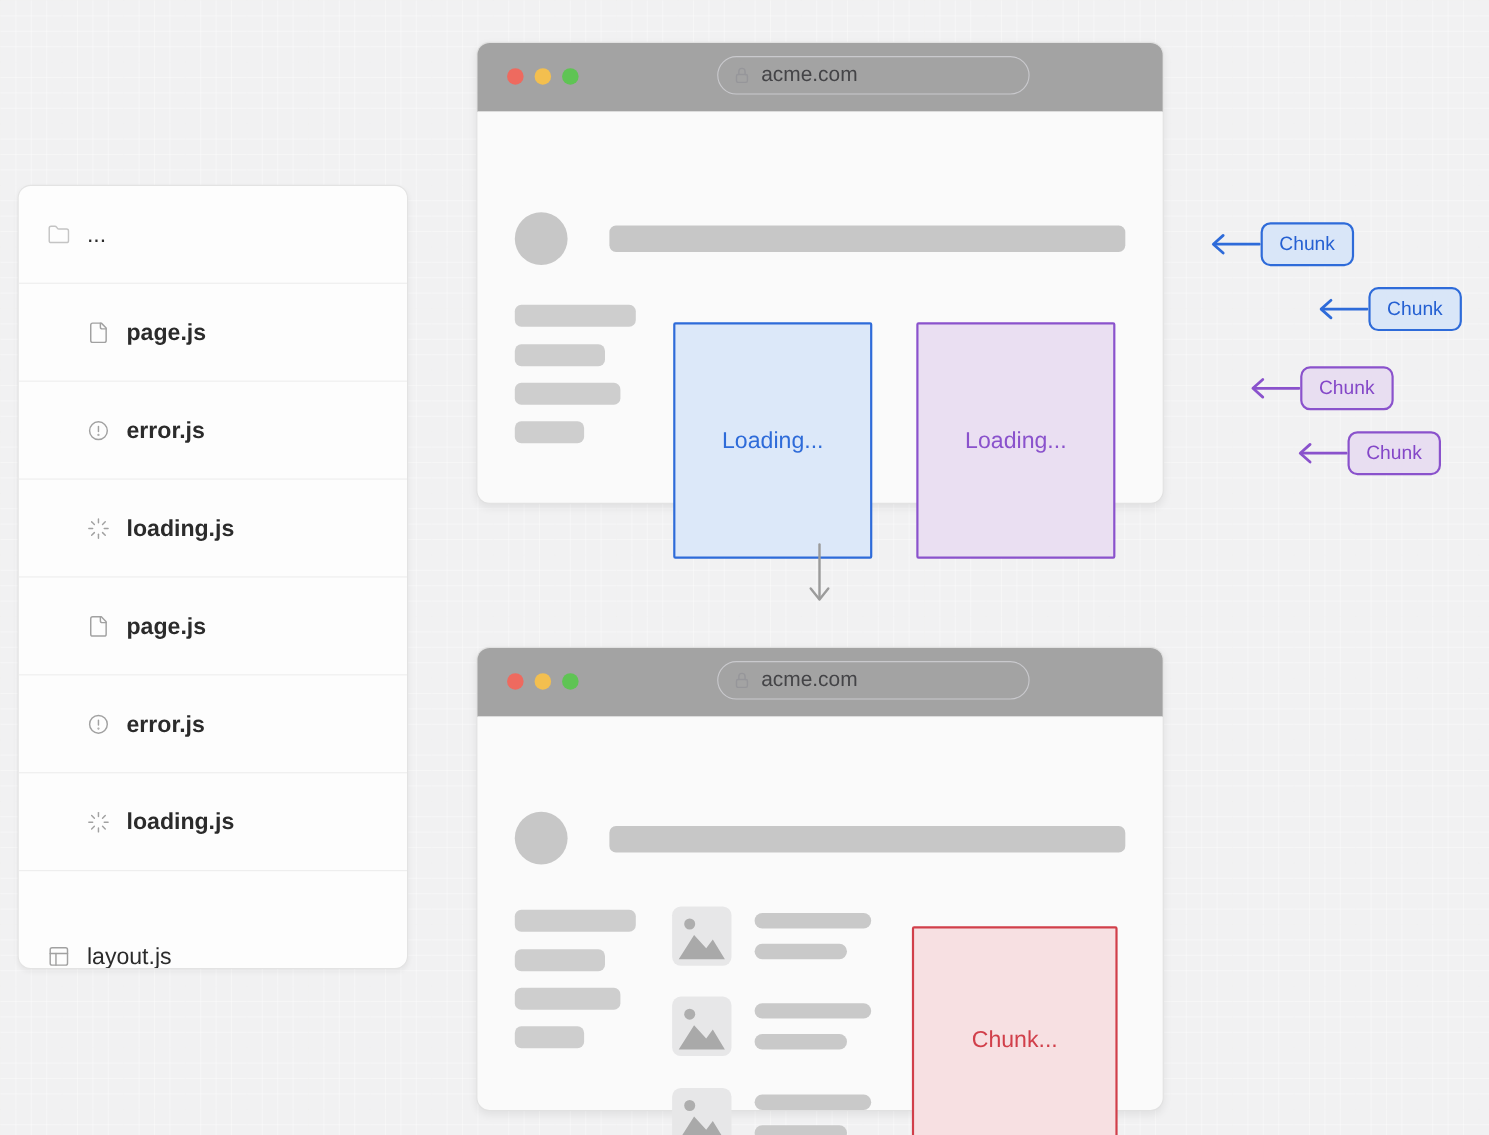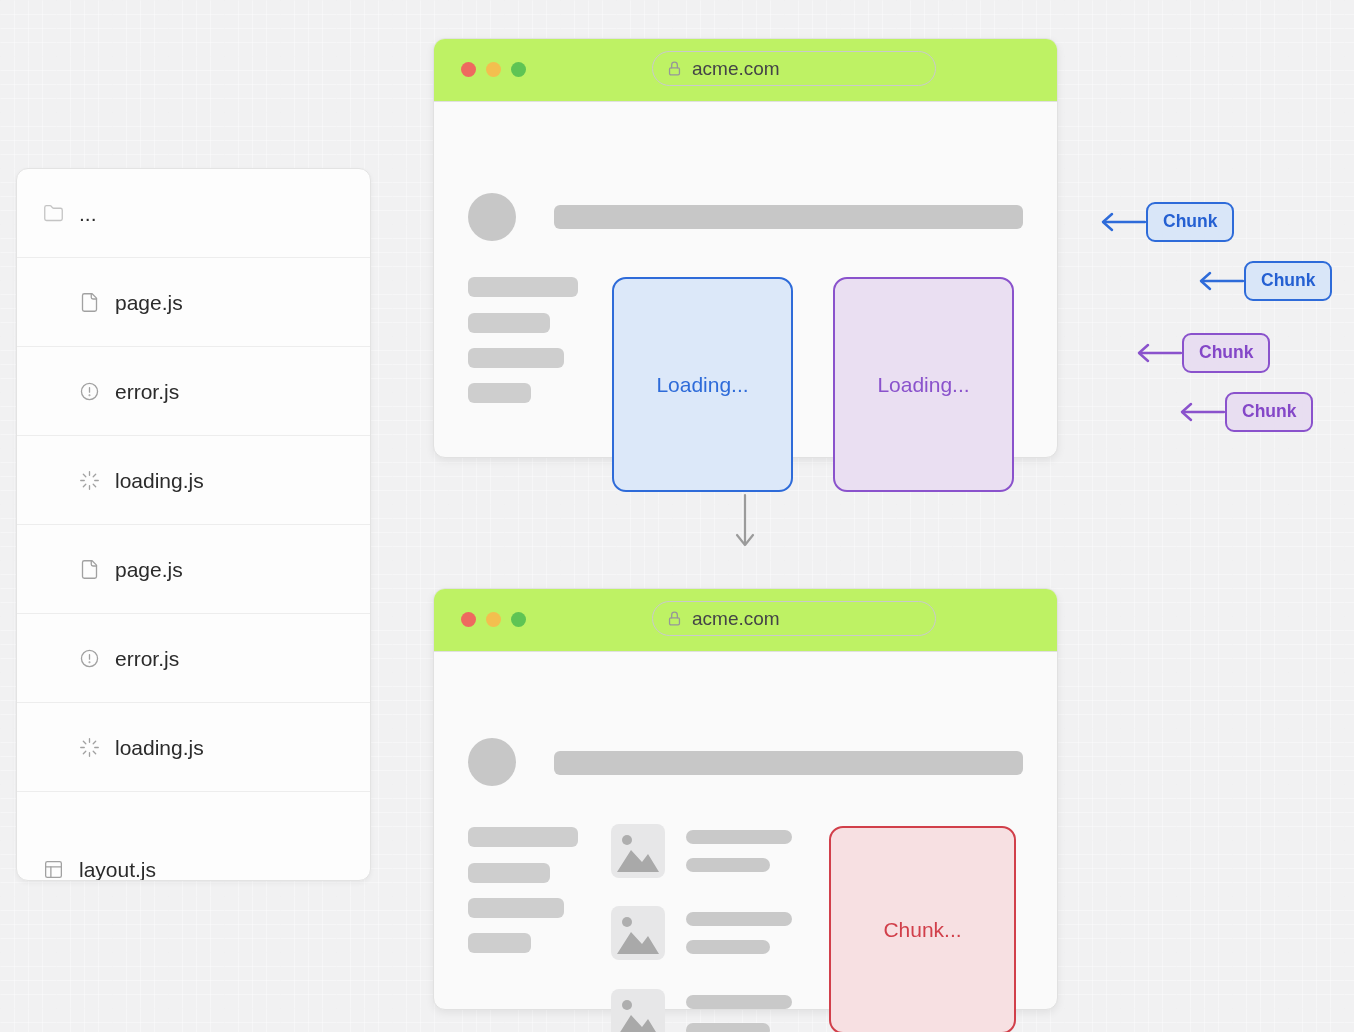--- a/index.html
+++ b/index.html
@@ -26,36 +26,36 @@
     box-shadow:0 2px 5px rgba(0,0,0,0.05);
     display:flex;flex-direction:column;box-sizing:border-box;overflow:hidden;
   }
   .tree-row{
     flex:1;display:flex;align-items:center;gap:15px;
     border-bottom:1px solid #ededed;box-sizing:border-box;
     font-size:21px;color:#2b2b2b;
   }
   .tree-row:last-child{border-bottom:none;align-items:flex-end;}
   .tree-row.lvl0{padding-left:26px;}
-  .tree-row.lvl1{padding-left:62px;}
+  .tree-row.lvl1{padding-left:62px;font-weight:bold;}
   .t-icon{width:21px;height:21px;display:inline-flex;flex:0 0 21px;}
   .t-icon svg{width:21px;height:21px;stroke:#a1a1a1;fill:none;stroke-width:1.5;stroke-linecap:round;stroke-linejoin:round;}
   .t-icon.muted svg{stroke:#c4c4c4;}
   .t-label{line-height:1;}
 
   
   .window{
     position:absolute;width:625px;background:#fafafa;
     border:1px solid #e1e1e1;border-radius:12px;
     box-shadow:0 3px 8px rgba(0,0,0,0.07);box-sizing:border-box;
   }
   .win-top{left:433px;top:38px;height:420px;}
   .win-bottom{left:433px;top:588px;height:422px;}
   .chrome{
-    position:relative;height:62px;background:#bef264;
+    position:relative;height:62px;background:#a3a3a3;
     border-bottom:1px solid #e0e0e0;border-radius:11px 11px 0 0;
   }
   .dots{position:absolute;left:27px;top:23px;display:flex;gap:10px;}
   .dot{width:15px;height:15px;border-radius:50%;}
   .dot.red{background:#ee6a5f;}
   .dot.yellow{background:#f3bf4f;}
   .dot.green{background:#5fc454;}
   .urlbar{
     position:absolute;left:218px;top:12px;width:284px;height:35px;
     border:1.5px solid #c9c9cd;border-radius:18px;box-sizing:border-box;
@@ -72,22 +72,22 @@
   .long-bar{position:absolute;left:120px;top:103px;width:469px;height:24px;border-radius:6px;background:#c7c7c7;}
   .win-bottom .long-bar{top:99px;}
 
   .sk{position:absolute;left:34px;height:20px;border-radius:6px;background:#cecece;}
   .sk1{top:175px;width:110px;}
   .sk2{top:211px;width:82px;}
   .sk3{top:246px;width:96px;}
   .sk4{top:281px;width:63px;}
 
   .pane{
-    position:absolute;border:2px solid;border-radius:14px;box-sizing:border-box;
-    display:flex;align-items:center;justify-content:center;font-size:21px;
+    position:absolute;border:2px solid;border-radius:2px;box-sizing:border-box;
+    display:flex;align-items:center;justify-content:center;font-size:21px;margin-top:16px;
   }
   .pane.blue{left:178px;top:175px;width:181px;height:215px;border-color:#2e6bd9;background:#dce8f9;color:#2e6bd9;}
   .pane.purple{left:399px;top:175px;width:181px;height:215px;border-color:#8a52cc;background:#eadff2;color:#8a52cc;}
   .pane.red{left:395px;top:174px;width:187px;height:208px;border-color:#d13f4a;background:#f7e0e2;color:#d13f4a;}
 
   
   .media-row{position:absolute;left:177px;width:280px;height:54px;}
   .mr1{top:172px;} .mr2{top:254px;} .mr3{top:337px;}
   .thumb{
     position:absolute;left:0;top:0;width:54px;height:54px;border-radius:8px;
@@ -97,21 +97,21 @@
   .m-bar{position:absolute;left:75px;height:14px;border-radius:7px;background:#c9c9c9;}
   .m-bar.a{top:6px;width:106px;}
   .m-bar.b{top:34px;width:84px;}
 
   
   .chunk{position:absolute;display:flex;align-items:center;height:40px;}
   .chunk svg{flex:0 0 auto;display:block;}
   .chunk-box{
     height:40px;display:flex;align-items:center;padding:0 15px;
     border:2px solid;border-radius:9px;box-sizing:border-box;
-    font-size:17.5px;font-weight:700;line-height:1;
+    font-size:17.5px;font-weight:400;line-height:1;
   }
   .chunk.blue .chunk-box{border-color:#2e6bd9;background:#d9e6f8;color:#2560d2;}
   .chunk.purple .chunk-box{border-color:#8a52cc;background:#e8def1;color:#8447c8;}
   .chunk.blue svg line,.chunk.blue svg polyline{stroke:#2e6bd9;}
   .chunk.purple svg line,.chunk.purple svg polyline{stroke:#8a52cc;}
   .c1{left:1096px;top:202px;}
   .c2{left:1194px;top:261px;}
   .c3{left:1132px;top:333px;}
   .c4{left:1175px;top:392px;}
 

